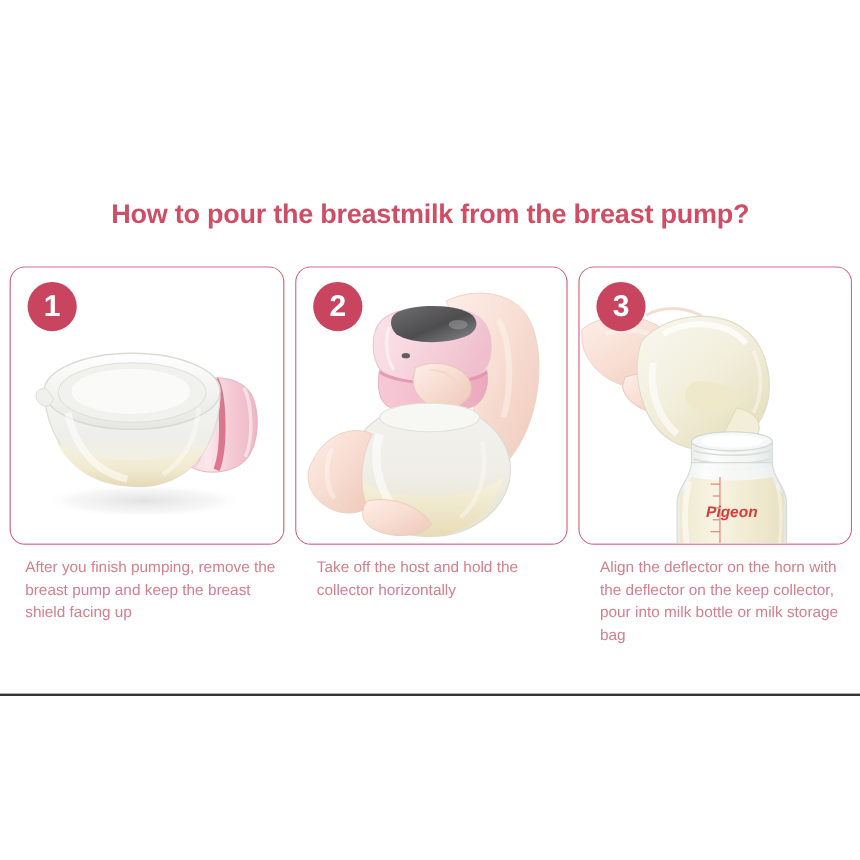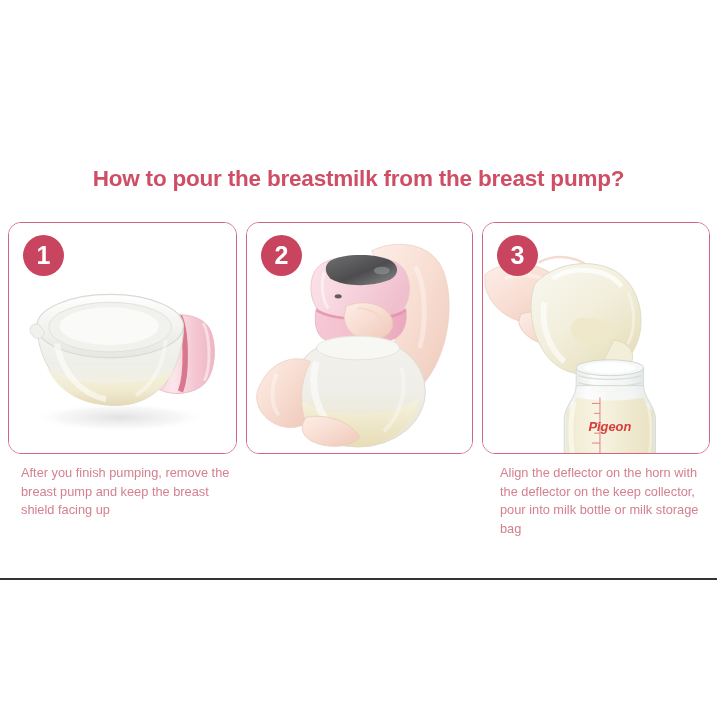--- a/index.html
+++ b/index.html
@@ -345,18 +345,19 @@
           <path d="M92 180 C88 196 88 216 90 232" stroke="#ffffff" stroke-width="5" fill="none" opacity="0.55"></path>
           <path d="M166 182 C170 198 170 216 168 232" stroke="#ffffff" stroke-width="3" fill="none" opacity="0.4"></path>
         </g>
       </svg>
     </div>
 
   </div>
 
   <div class="captions">
     <div class="caption c1">After you finish pumping, remove the breast pump and keep the breast shield facing up</div>
+    <div class="caption c2">Take off the host and hold the collector horizontally</div>
     <div class="caption c3">Align the deflector on the horn with the deflector on the keep collector, pour into milk bottle or milk storage bag</div>
   </div>
 
   <div class="divider"></div>
 
 </div>
 
 </body></html>

